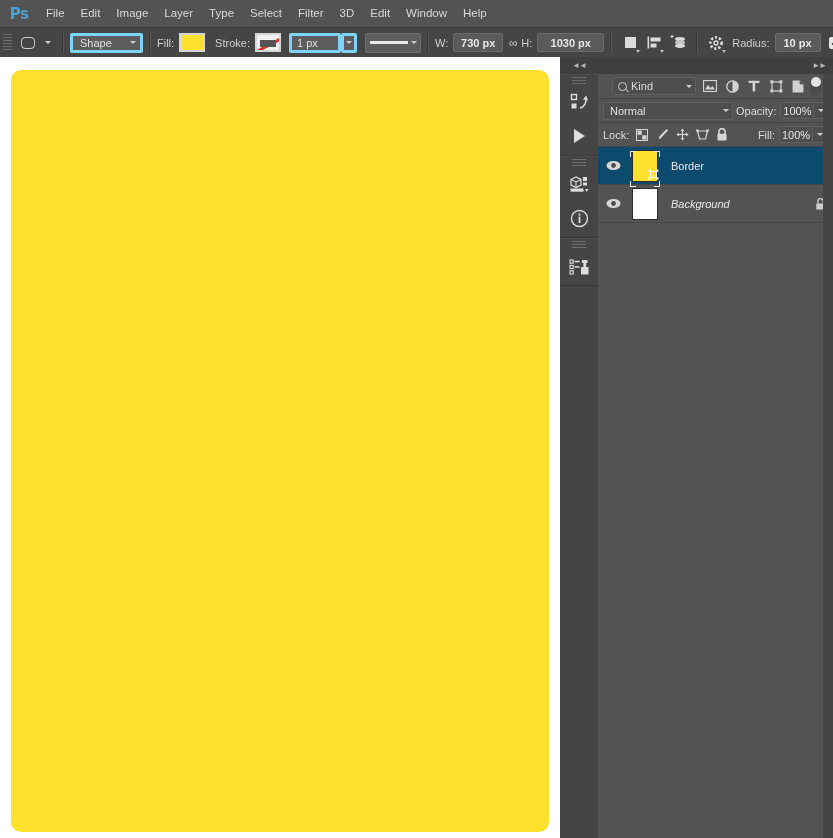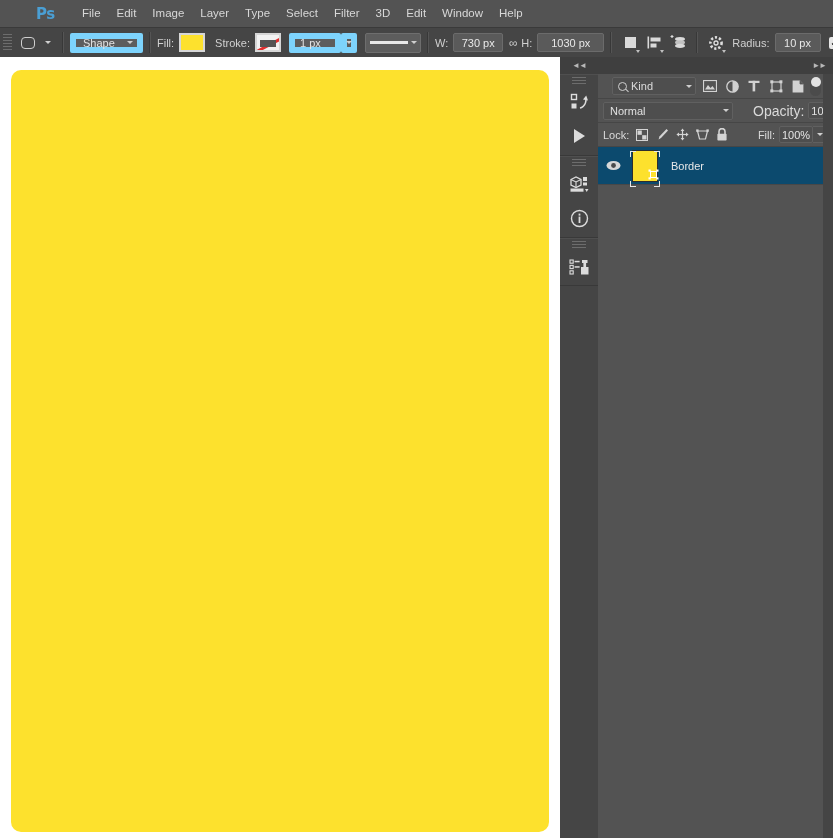--- a/index.html
+++ b/index.html
@@ -26,27 +26,26 @@
   .menubar {
     position: absolute;
     left: 0; top: 0;
     width: 833px; height: 27px;
     background: #535353;
     display: flex;
     align-items: center;
   }
   .ps-logo {
     width: 38px;
-    text-align: left;
+    text-align: center;
     font-size: 15px;
     font-weight: bold;
     color: #4a9fd4;
     letter-spacing: -0.5px;
     font-family: "DejaVu Sans", sans-serif;
-    padding-left: 36px;
   }
   .menu-item {
     padding: 0 8px;
     line-height: 27px;
     font-size: 11.5px;
     color: #d8d8d8;
     white-space: nowrap;
   }
 
   
@@ -111,21 +110,21 @@
     border-top-width: 3.5px;
   }
   .caret-btn {
     width: 16px; height: 22px;
     display: flex; align-items: center; justify-content: center;
     flex: none;
   }
   .select-box {
     height: 20px;
     background: #5d5d5d;
-    border: 6px solid #7dd3fc;
+    border: 3px solid #7dd3fc;
     border-radius: 2px;
     display: flex;
     align-items: center;
     justify-content: space-between;
     padding: 0 4px 0 7px;
     box-sizing: border-box;
     color: #e2e2e2;
     font-size: 11px;
     flex: none;
   }
@@ -165,20 +164,21 @@
     background: #5a5a5a;
     border: 1px solid #6b6b6b;
     border-radius: 2px;
     color: #e8e8e8;
     font-size: 11px;
     display: flex;
     align-items: center;
     justify-content: center;
     box-sizing: border-box;
     flex: none;
+    font-weight: bold;
   }
   .line-style {
     width: 56px; height: 20px;
     background: #5d5d5d;
     border: 1px solid #6e6e6e;
     border-radius: 2px;
     display: flex;
     align-items: center;
     padding: 0 3px 0 4px;
     box-sizing: border-box;
@@ -754,21 +754,21 @@
         </div>
       </div>
       <div class="toggle-pill"></div>
     </div>
 
     <div class="panel-row">
       <div class="blend-select">
         <span>Normal</span>
         <span class="caret caret-sm"></span>
       </div>
-      <div style="margin-left:20px;font-size:14px;color:#dadada;white-space:nowrap;">Opacity:</div>
+      <div style="margin-left:3px;font-size:11px;color:#dadada;white-space:nowrap;">Opacity:</div>
       <div style="display:flex;margin-left:4px;">
         <div class="pct-field">100%</div>
         <div class="spinner">
           <span class="caret caret-sm"></span>
         </div>
       </div>
     </div>
 
     <div class="panel-row">
       <div style="font-size:11px;color:#dadada;white-space:nowrap;">Lock:</div>
@@ -839,18 +839,36 @@
               <rect x="8.3" y="0.5" width="2.2" height="2.2" fill="#ffffff"></rect>
               <rect x="0.5" y="8.3" width="2.2" height="2.2" fill="#ffffff"></rect>
               <rect x="8.3" y="8.3" width="2.2" height="2.2" fill="#ffffff"></rect>
             </svg>
           </div>
         </div>
         <div class="layer-name">Border</div>
         <div class="layer-lock"></div>
       </div>
 
+      <div class="layer-row">
+        <div class="eye-cell">
+          <svg width="15" height="11" viewBox="0 0 15 11">
+            <ellipse cx="7.5" cy="5.5" rx="7" ry="4.6" fill="#d8d8d8"></ellipse>
+            <circle cx="7.5" cy="5.5" r="2.4" fill="#4a4a4a"></circle>
+          </svg>
+        </div>
+        <div class="thumb-wrap">
+          <div class="thumb"></div>
+        </div>
+        <div class="layer-name italic">Background</div>
+        <div class="layer-lock">
+          <svg width="11" height="12" viewBox="0 0 11 12">
+            <path d="M2.8 5.6 L2.8 3.4 A2.7 2.7 0 0 1 8.2 3.4 L8.2 5.6" fill="none" stroke="#cfcfcf" stroke-width="1.3"></path>
+            <rect x="1.3" y="5.4" width="8.4" height="6.2" rx="0.7" fill="#cfcfcf"></rect>
+          </svg>
+        </div>
+      </div>
 
       <div class="panel-body-fill"></div>
     </div>
   </div>
 
 </div>
 
 </body></html>

